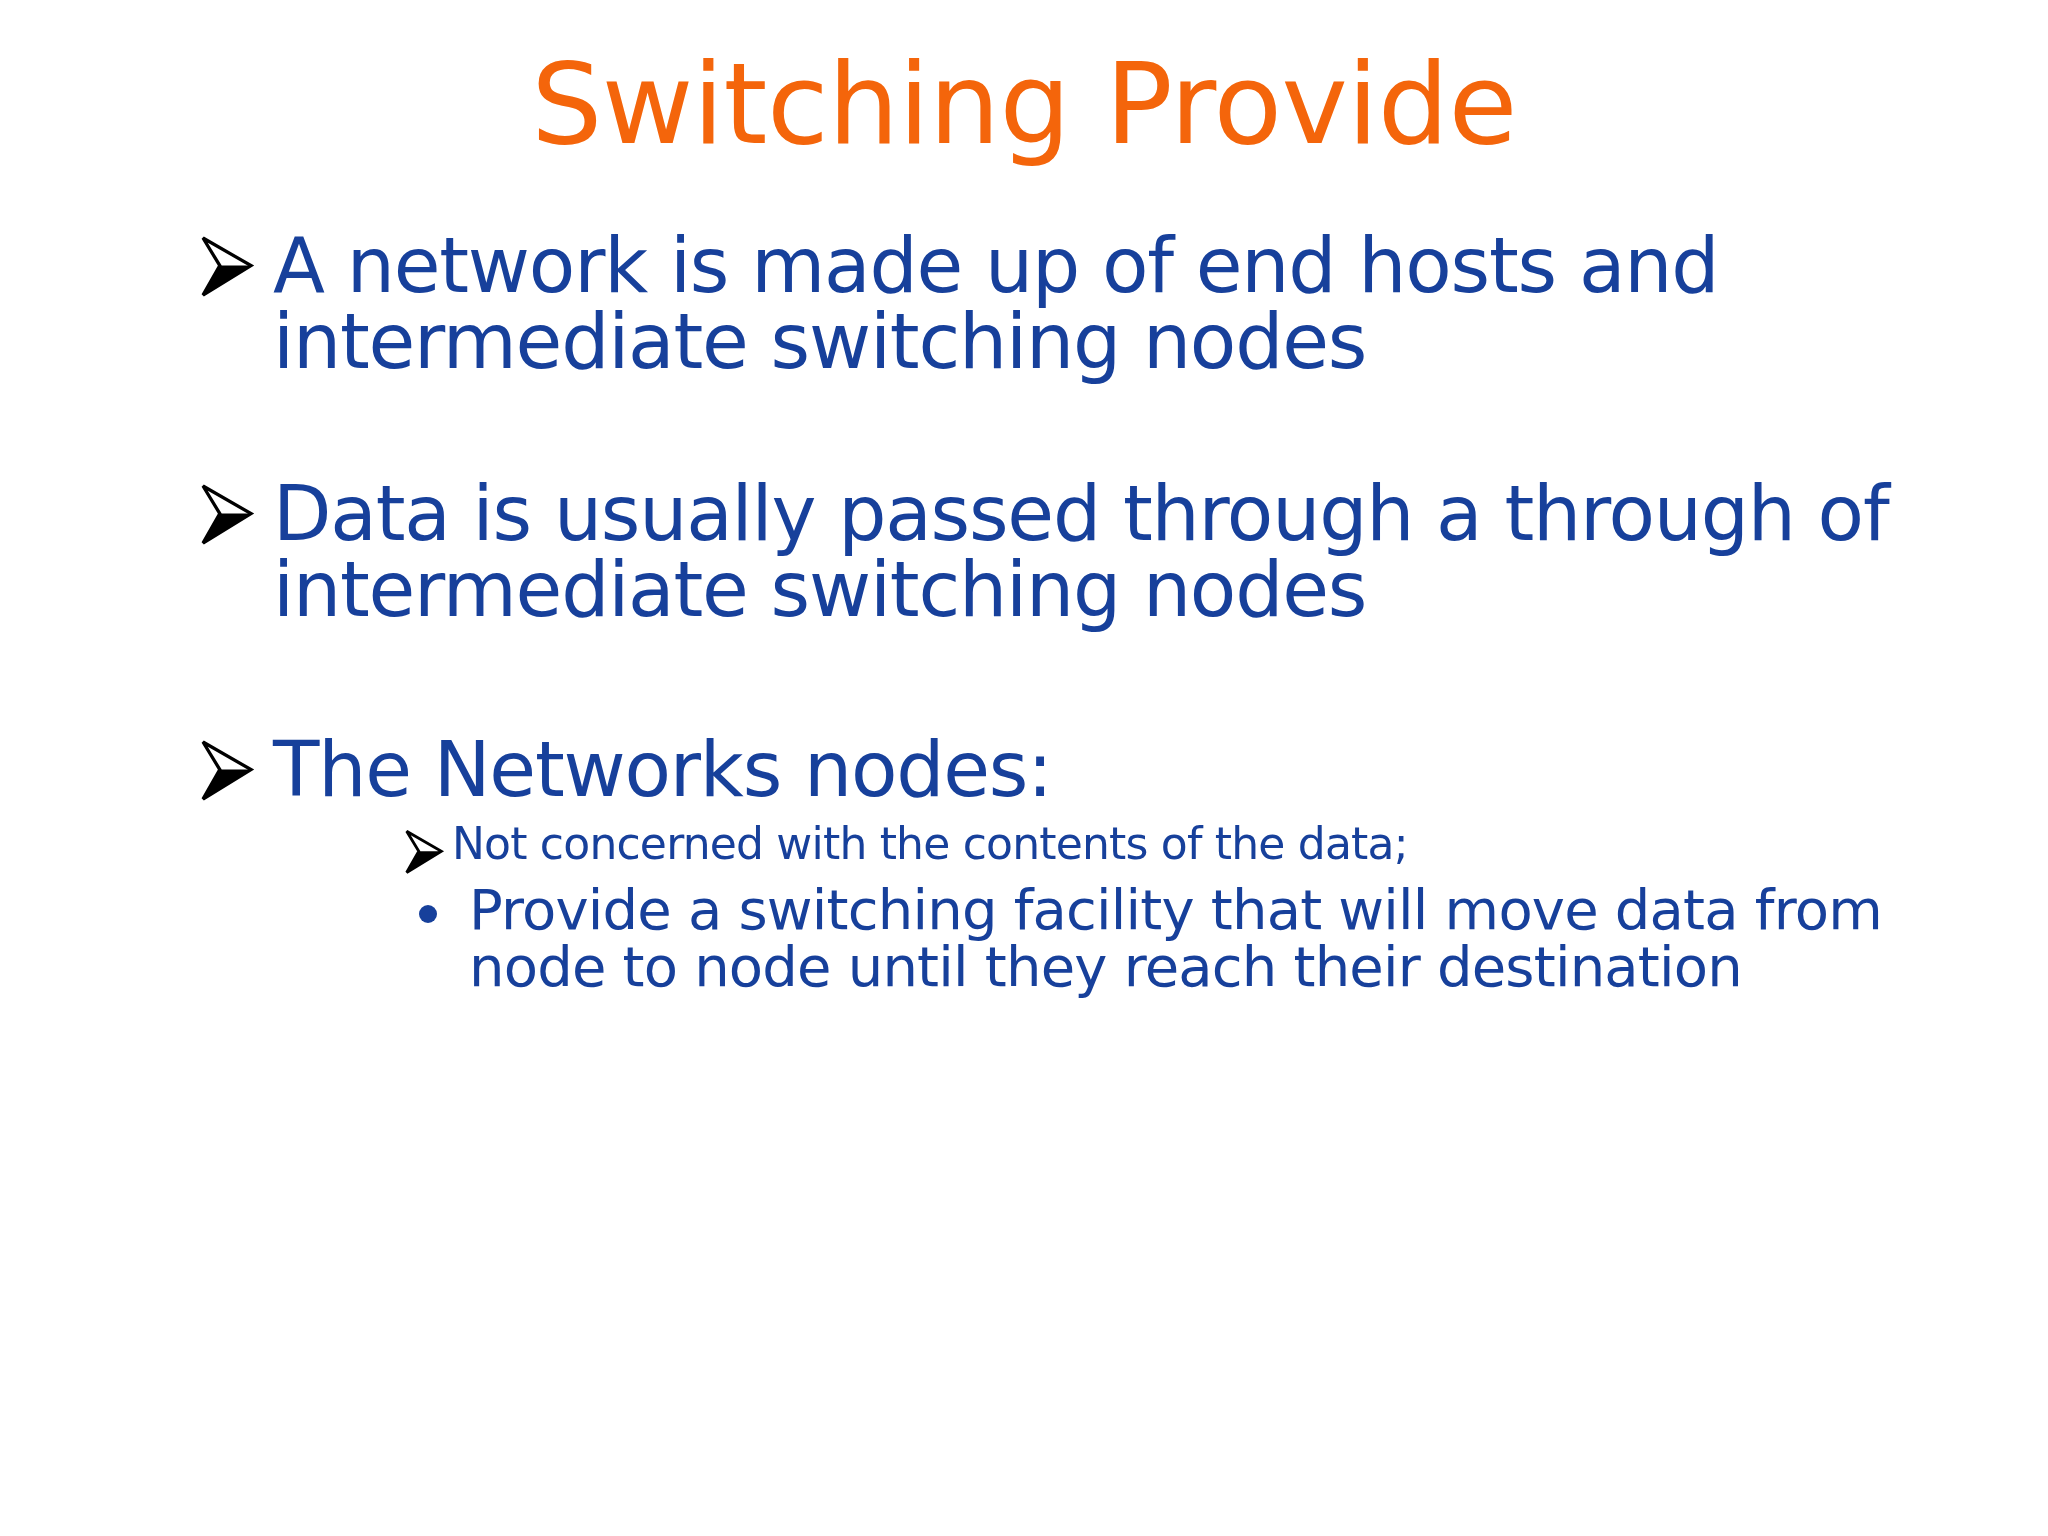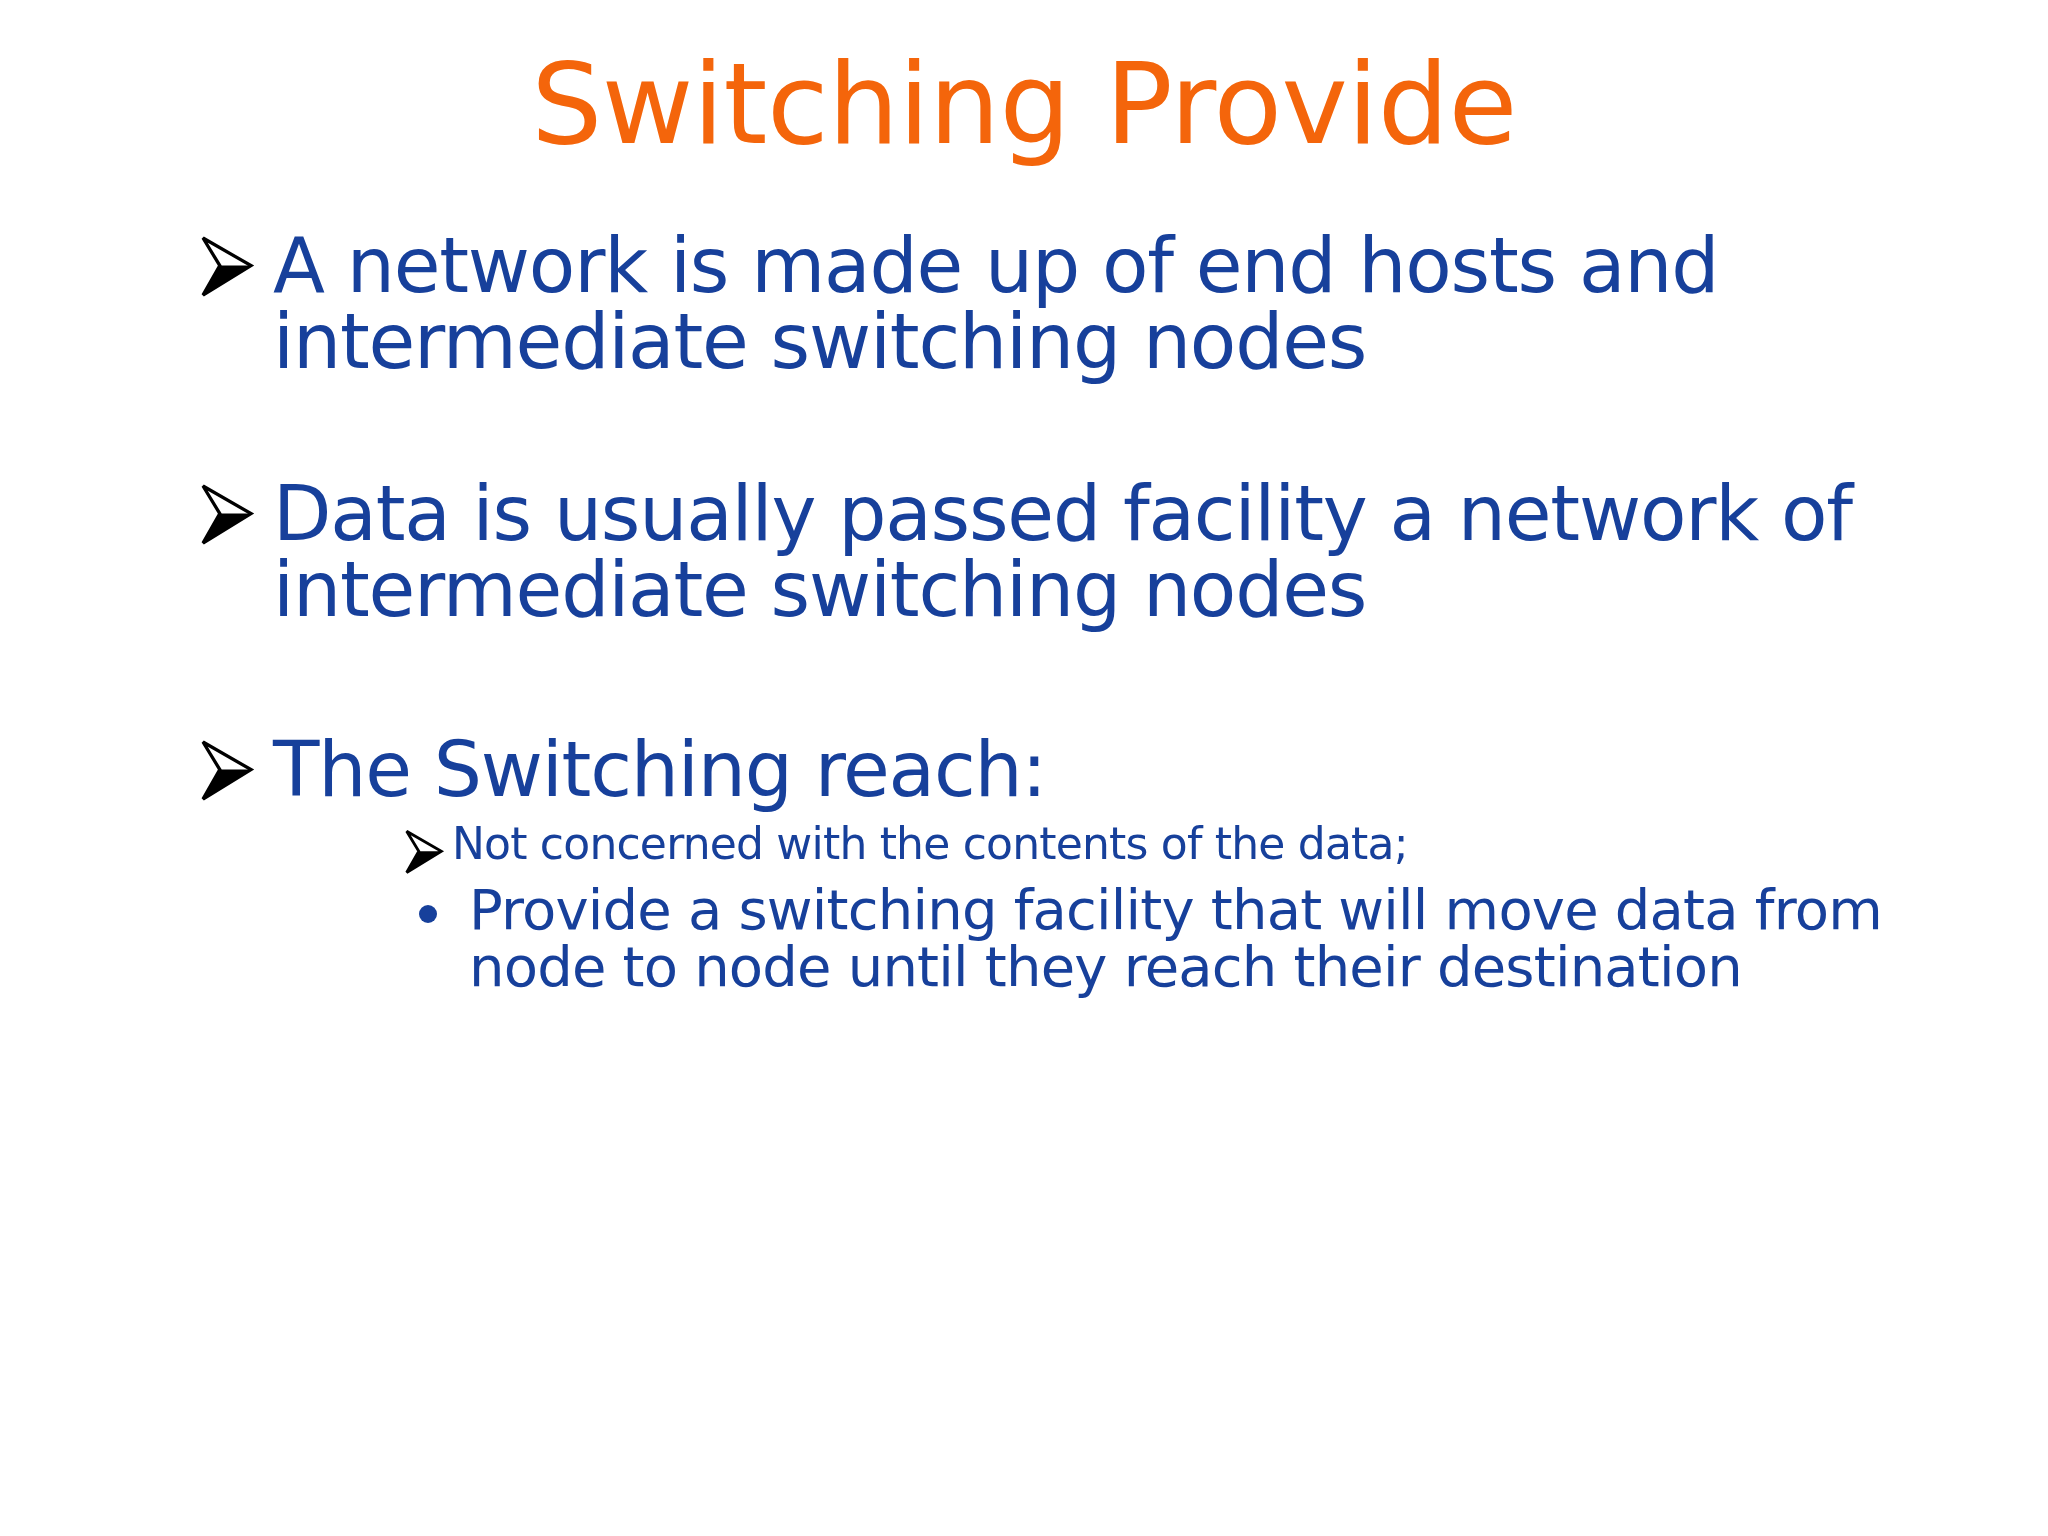--- a/index.html
+++ b/index.html
@@ -150,33 +150,33 @@
 
     <div class="spacer-sm"></div>
 
     <div class="bullet-l1">
       <span class="marker">
         <svg width="72" height="72" viewBox="0 0 24 24" aria-hidden="true">
           <path d="M4 2 L20 11.2 L4 21 L9.6 11.2 Z" fill="#ffffff" stroke="#000000" stroke-width="1.1"></path>
           <path d="M4 21 L9.6 11.2 L20 11.2 Z" fill="#000000"></path>
         </svg>
       </span>
-      <span class="text">Data is usually passed facility a network of intermediate switching nodes</span>
+      <span class="text">Data is usually passed through a through of intermediate switching nodes</span>
     </div>
 
     <div class="spacer-md"></div>
 
     <div class="bullet-l1">
       <span class="marker">
         <svg width="72" height="72" viewBox="0 0 24 24" aria-hidden="true">
           <path d="M4 2 L20 11.2 L4 21 L9.6 11.2 Z" fill="#ffffff" stroke="#000000" stroke-width="1.1"></path>
           <path d="M4 21 L9.6 11.2 L20 11.2 Z" fill="#000000"></path>
         </svg>
       </span>
-      <span class="text">The Switching reach:</span>
+      <span class="text">The Networks nodes:</span>
     </div>
 
     <div class="gap-l2"></div>
 
     <div class="bullet-l2">
       <span class="marker">
         <svg width="52" height="52" viewBox="0 0 24 24" aria-hidden="true">
           <path d="M4 2 L20 11.2 L4 21 L9.6 11.2 Z" fill="#ffffff" stroke="#000000" stroke-width="1.3"></path>
           <path d="M4 21 L9.6 11.2 L20 11.2 Z" fill="#000000"></path>
         </svg>

